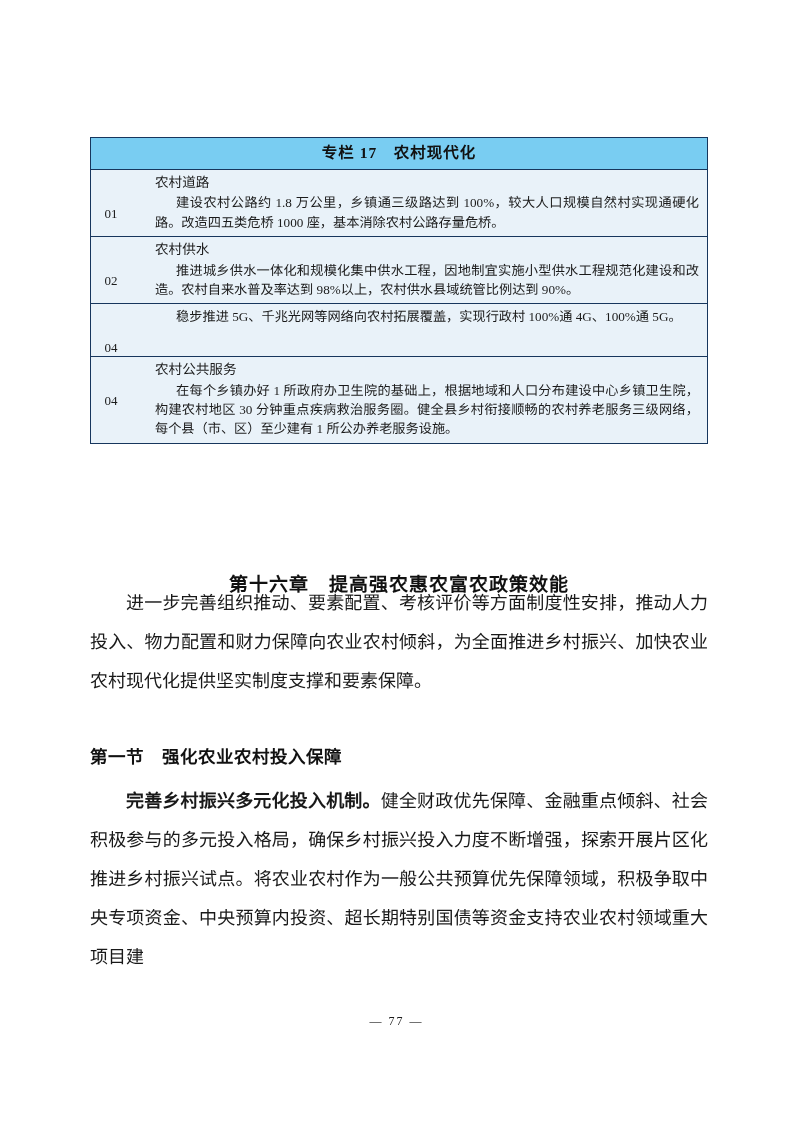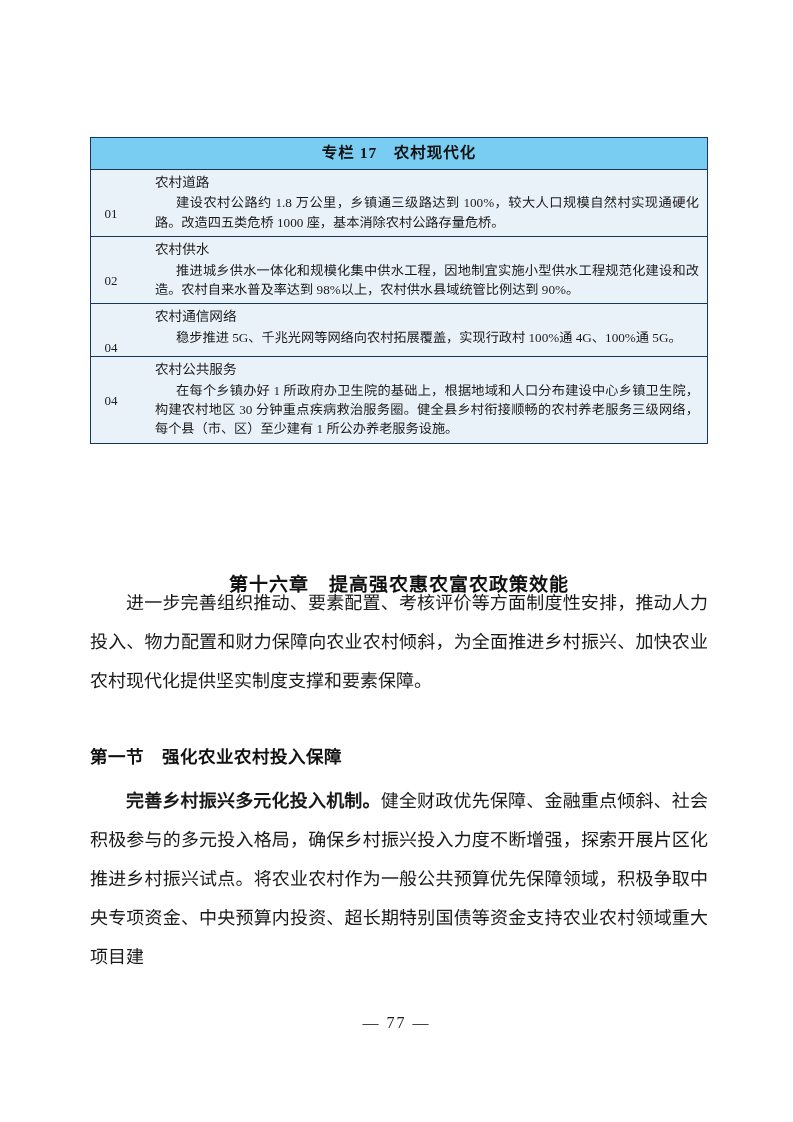--- a/index.html
+++ b/index.html
@@ -123,21 +123,21 @@
   .para b, .lead {
     font-weight: bold;
   }
 
   .page-number {
     position: absolute;
     left: 0;
     top: 1014px;
     width: 793px;
     text-align: center;
-    font-size: 16px;
+    font-size: 12px;
     color: #1c1c1c;
     letter-spacing: 2px;
   }
 </style>
 </head>
 <body>
 
 <div class="page">
 
   <div class="box-table">
@@ -155,21 +155,20 @@
       <div class="row-num">02</div>
       <div class="row-body">
         <div class="row-title">农村供水</div>
         <div class="row-desc">推进城乡供水一体化和规模化集中供水工程，因地制宜实施小型供水工程规范化建设和改造。农村自来水普及率达到 98%以上，农村供水县域统管比例达到 90%。</div>
       </div>
     </div>
 
     <div class="box-row">
       <div class="row-num">04</div>
       <div class="row-body">
-        <div class="row-title">农村通信网络</div>
         <div class="row-desc">稳步推进 5G、千兆光网等网络向农村拓展覆盖，实现行政村 100%通 4G、100%通 5G。</div>
       </div>
     </div>
 
     <div class="box-row">
       <div class="row-num">04</div>
       <div class="row-body">
         <div class="row-title">农村公共服务</div>
         <div class="row-desc">在每个乡镇办好 1 所政府办卫生院的基础上，根据地域和人口分布建设中心乡镇卫生院，构建农村地区 30 分钟重点疾病救治服务圈。健全县乡村衔接顺畅的农村养老服务三级网络，每个县（市、区）至少建有 1 所公办养老服务设施。</div>
       </div>

